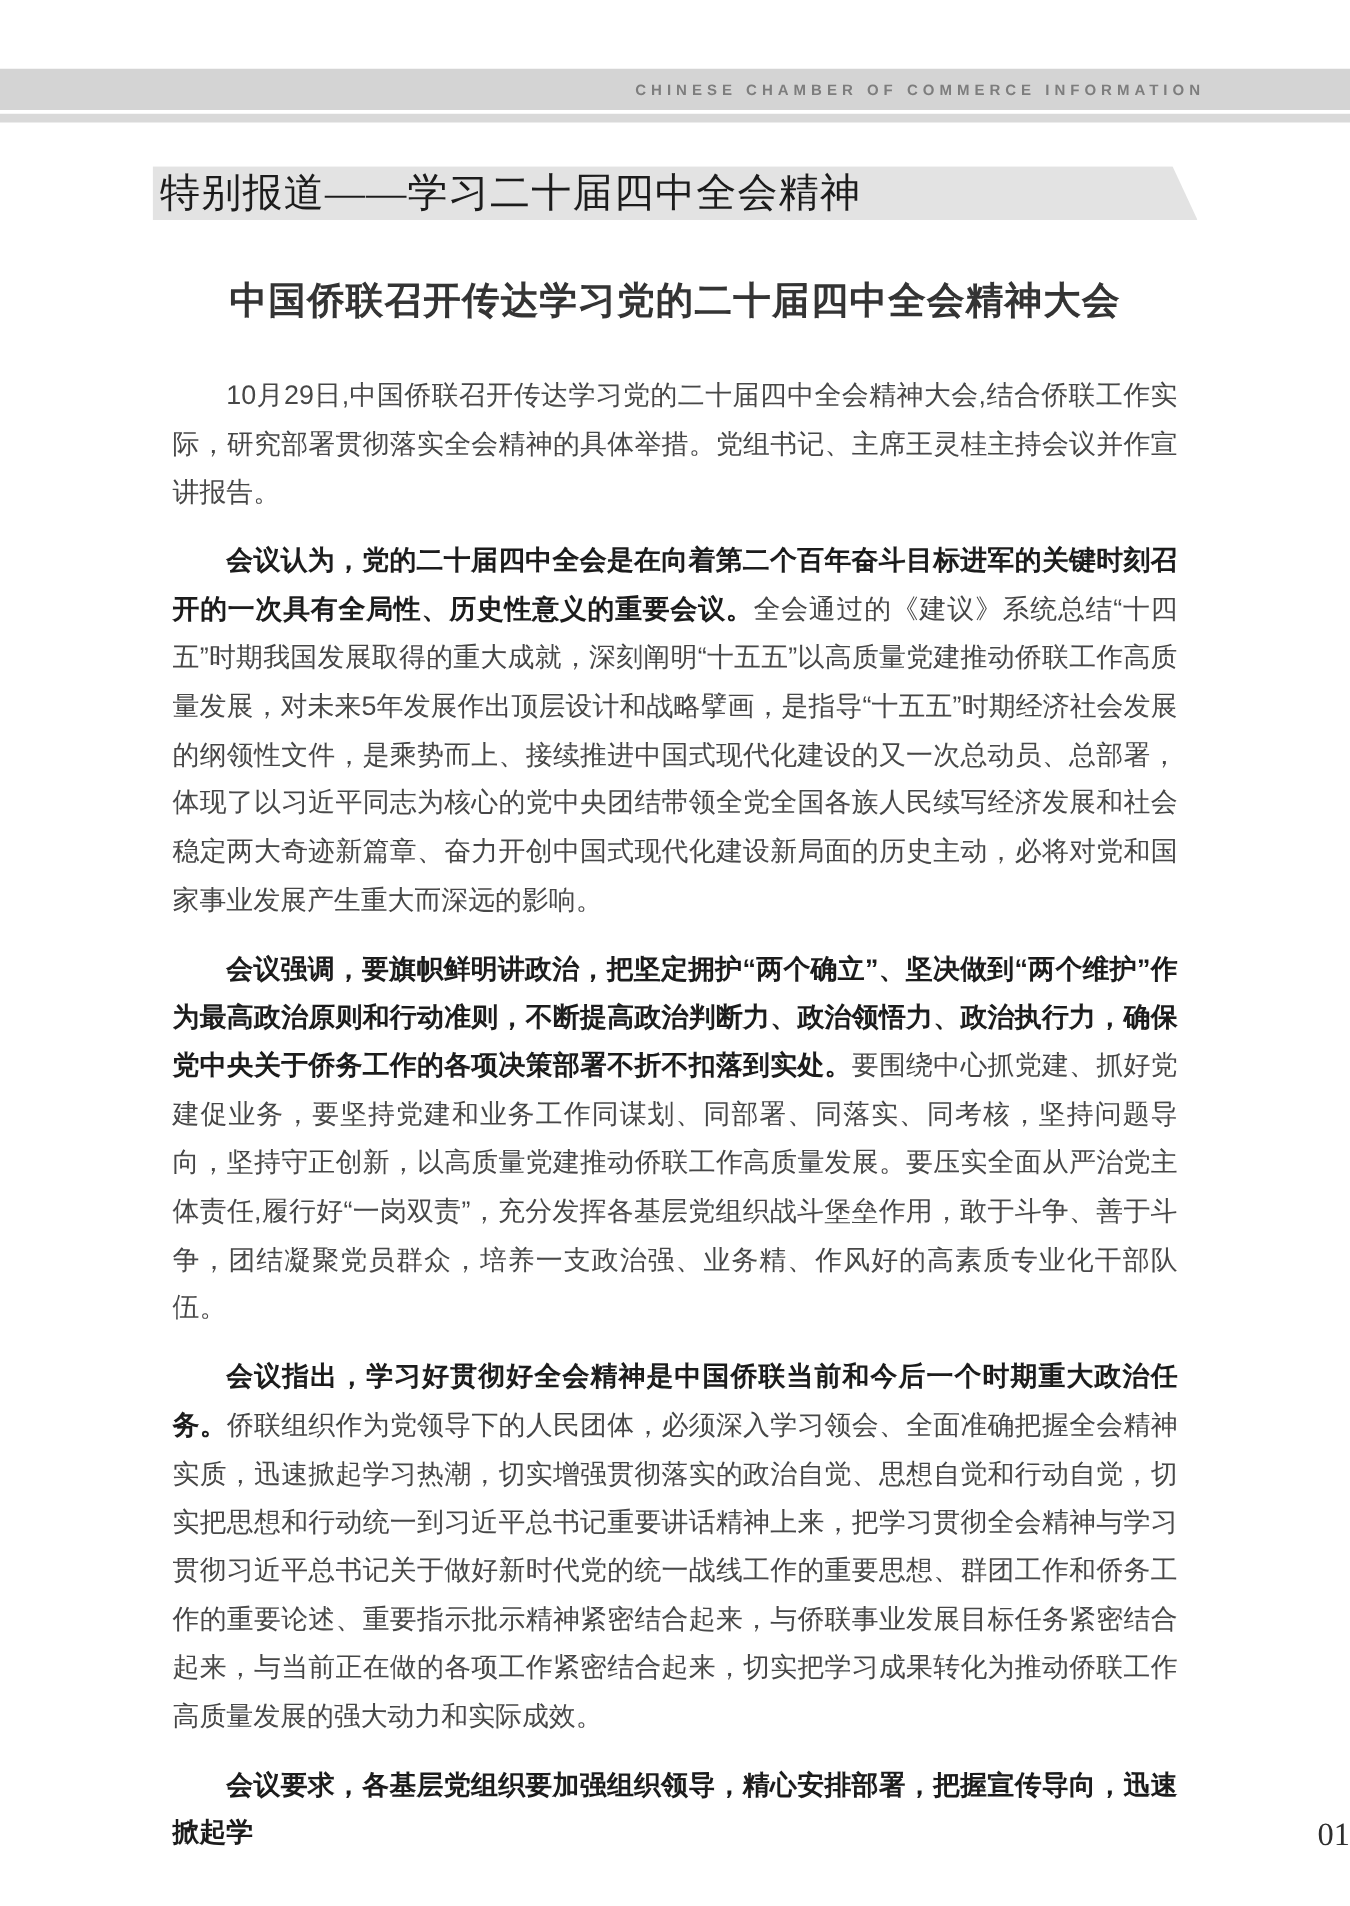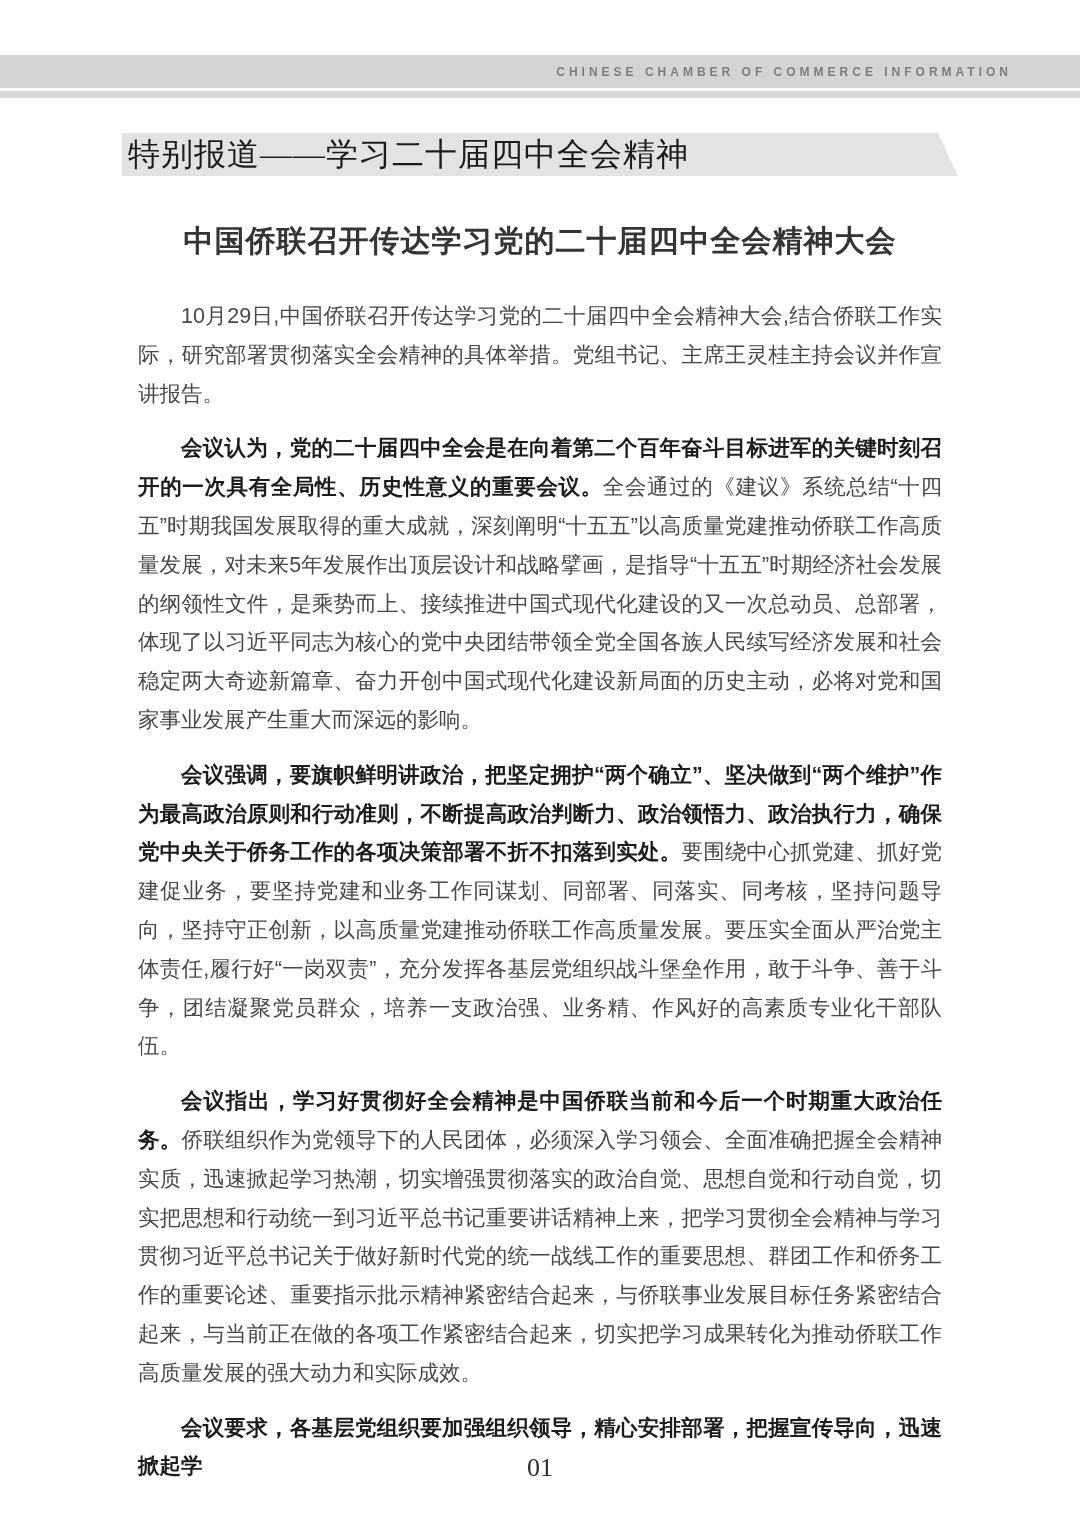--- a/index.html
+++ b/index.html
@@ -18,21 +18,21 @@
   .header-bar {
     position: absolute;
     top: 55px;
     left: 0;
     width: 1080px;
     height: 33px;
     background: #d4d4d4;
     display: flex;
     align-items: center;
     justify-content: flex-end;
-    padding-right: 68px;
+    padding-right: 116px;
     box-sizing: border-box;
   }
   .header-bar .header-text {
     font-size: 12px;
     font-weight: 700;
     letter-spacing: 4px;
     color: #7d7d7d;
     white-space: nowrap;
   }
   .header-rule {
@@ -93,21 +93,21 @@
   }
   .article-body p .lead-bold {
     font-weight: 700;
     color: #1c1c1c;
   }
   .page-footer {
     position: absolute;
     top: 1453px;
     left: 0;
     width: 1080px;
-    text-align: center;
+    text-align: right;
     font-family: "Liberation Serif", serif;
     font-size: 26px;
     color: #2e2e2e;
   }
 </style>
 </head>
 <body>
 
 <div class="page">
 

